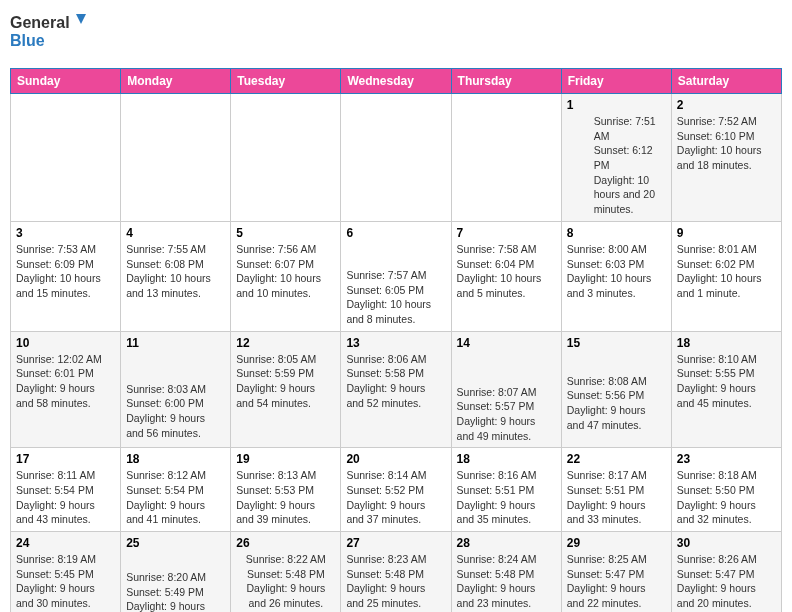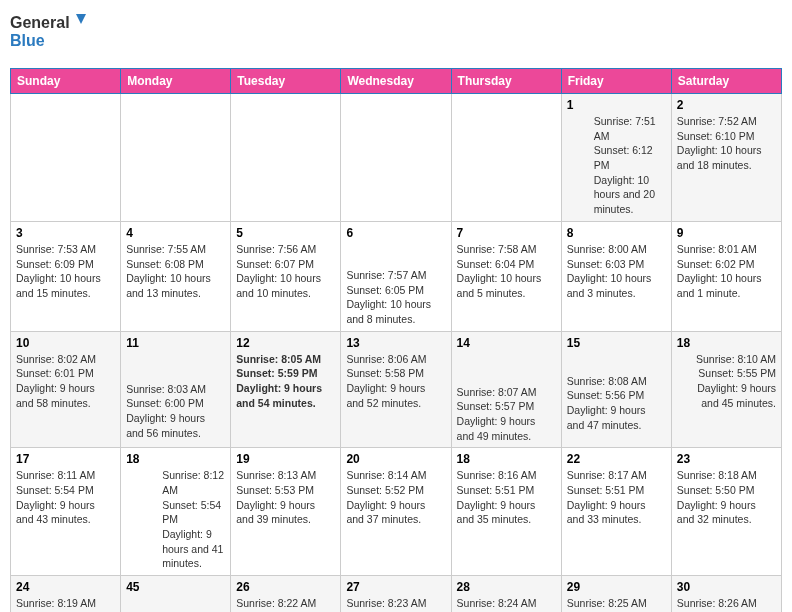--- a/index.html
+++ b/index.html
@@ -165,33 +165,33 @@
         <td>
           <div class="day-num">9</div>
           <div class="day-info" style="white-space: pre-line;">Sunrise: 8:01 AM
 Sunset: 6:02 PM
 Daylight: 10 hours and 1 minute.</div>
         </td>
       </tr>
       <tr>
         <td>
           <div class="day-num">10</div>
-          <div class="day-info" style="white-space: pre-line;">Sunrise: 8:02 AM
+          <div class="day-info" style="white-space: pre-line;">Sunrise: 12:02 AM
 Sunset: 6:01 PM
 Daylight: 9 hours and 58 minutes.</div>
         </td>
         <td>
           <div class="day-num">11</div>
           <div class="day-info" style="white-space: pre-line; margin-top: 32px;">Sunrise: 8:03 AM
 Sunset: 6:00 PM
 Daylight: 9 hours and 56 minutes.</div>
         </td>
         <td>
           <div class="day-num">12</div>
-          <div class="day-info" style="white-space: pre-line; font-weight: bold;">Sunrise: 8:05 AM
+          <div class="day-info" style="white-space: pre-line;">Sunrise: 8:05 AM
 Sunset: 5:59 PM
 Daylight: 9 hours and 54 minutes.</div>
         </td>
         <td>
           <div class="day-num">13</div>
           <div class="day-info" style="white-space: pre-line;">Sunrise: 8:06 AM
 Sunset: 5:58 PM
 Daylight: 9 hours and 52 minutes.</div>
         </td>
         <td>
@@ -201,35 +201,35 @@
 Daylight: 9 hours and 49 minutes.</div>
         </td>
         <td>
           <div class="day-num">15</div>
           <div class="day-info" style="white-space: pre-line; margin-top: 24px;">Sunrise: 8:08 AM
 Sunset: 5:56 PM
 Daylight: 9 hours and 47 minutes.</div>
         </td>
         <td>
           <div class="day-num">18</div>
-          <div class="day-info" style="white-space: pre-line; text-align: right;">Sunrise: 8:10 AM
+          <div class="day-info" style="white-space: pre-line;">Sunrise: 8:10 AM
 Sunset: 5:55 PM
 Daylight: 9 hours and 45 minutes.</div>
         </td>
       </tr>
       <tr>
         <td>
           <div class="day-num">17</div>
           <div class="day-info" style="white-space: pre-line;">Sunrise: 8:11 AM
 Sunset: 5:54 PM
 Daylight: 9 hours and 43 minutes.</div>
         </td>
         <td>
           <div class="day-num">18</div>
-          <div class="day-info" style="white-space: pre-line; margin-left: 36px;">Sunrise: 8:12 AM
+          <div class="day-info" style="white-space: pre-line;">Sunrise: 8:12 AM
 Sunset: 5:54 PM
 Daylight: 9 hours and 41 minutes.</div>
         </td>
         <td>
           <div class="day-num">19</div>
           <div class="day-info" style="white-space: pre-line;">Sunrise: 8:13 AM
 Sunset: 5:53 PM
 Daylight: 9 hours and 39 minutes.</div>
         </td>
         <td>
@@ -254,32 +254,32 @@
           <div class="day-num">23</div>
           <div class="day-info" style="white-space: pre-line;">Sunrise: 8:18 AM
 Sunset: 5:50 PM
 Daylight: 9 hours and 32 minutes.</div>
         </td>
       </tr>
       <tr>
         <td>
           <div class="day-num">24</div>
           <div class="day-info" style="white-space: pre-line;">Sunrise: 8:19 AM
-Sunset: 4:50 PM
+Sunset: 5:45 PM
 Daylight: 9 hours and 30 minutes.</div>
         </td>
         <td>
-          <div class="day-num">45</div>
+          <div class="day-num">25</div>
           <div class="day-info" style="white-space: pre-line; margin-top: 20px;">Sunrise: 8:20 AM
 Sunset: 5:49 PM
 Daylight: 9 hours and 28 minutes.</div>
         </td>
         <td>
           <div class="day-num">26</div>
-          <div class="day-info" style="white-space: pre-line;">Sunrise: 8:22 AM
+          <div class="day-info" style="white-space: pre-line; text-align: center;">Sunrise: 8:22 AM
 Sunset: 5:48 PM
 Daylight: 9 hours and 26 minutes.</div>
         </td>
         <td>
           <div class="day-num">27</div>
           <div class="day-info" style="white-space: pre-line;">Sunrise: 8:23 AM
 Sunset: 5:48 PM
 Daylight: 9 hours and 25 minutes.</div>
         </td>
         <td>

